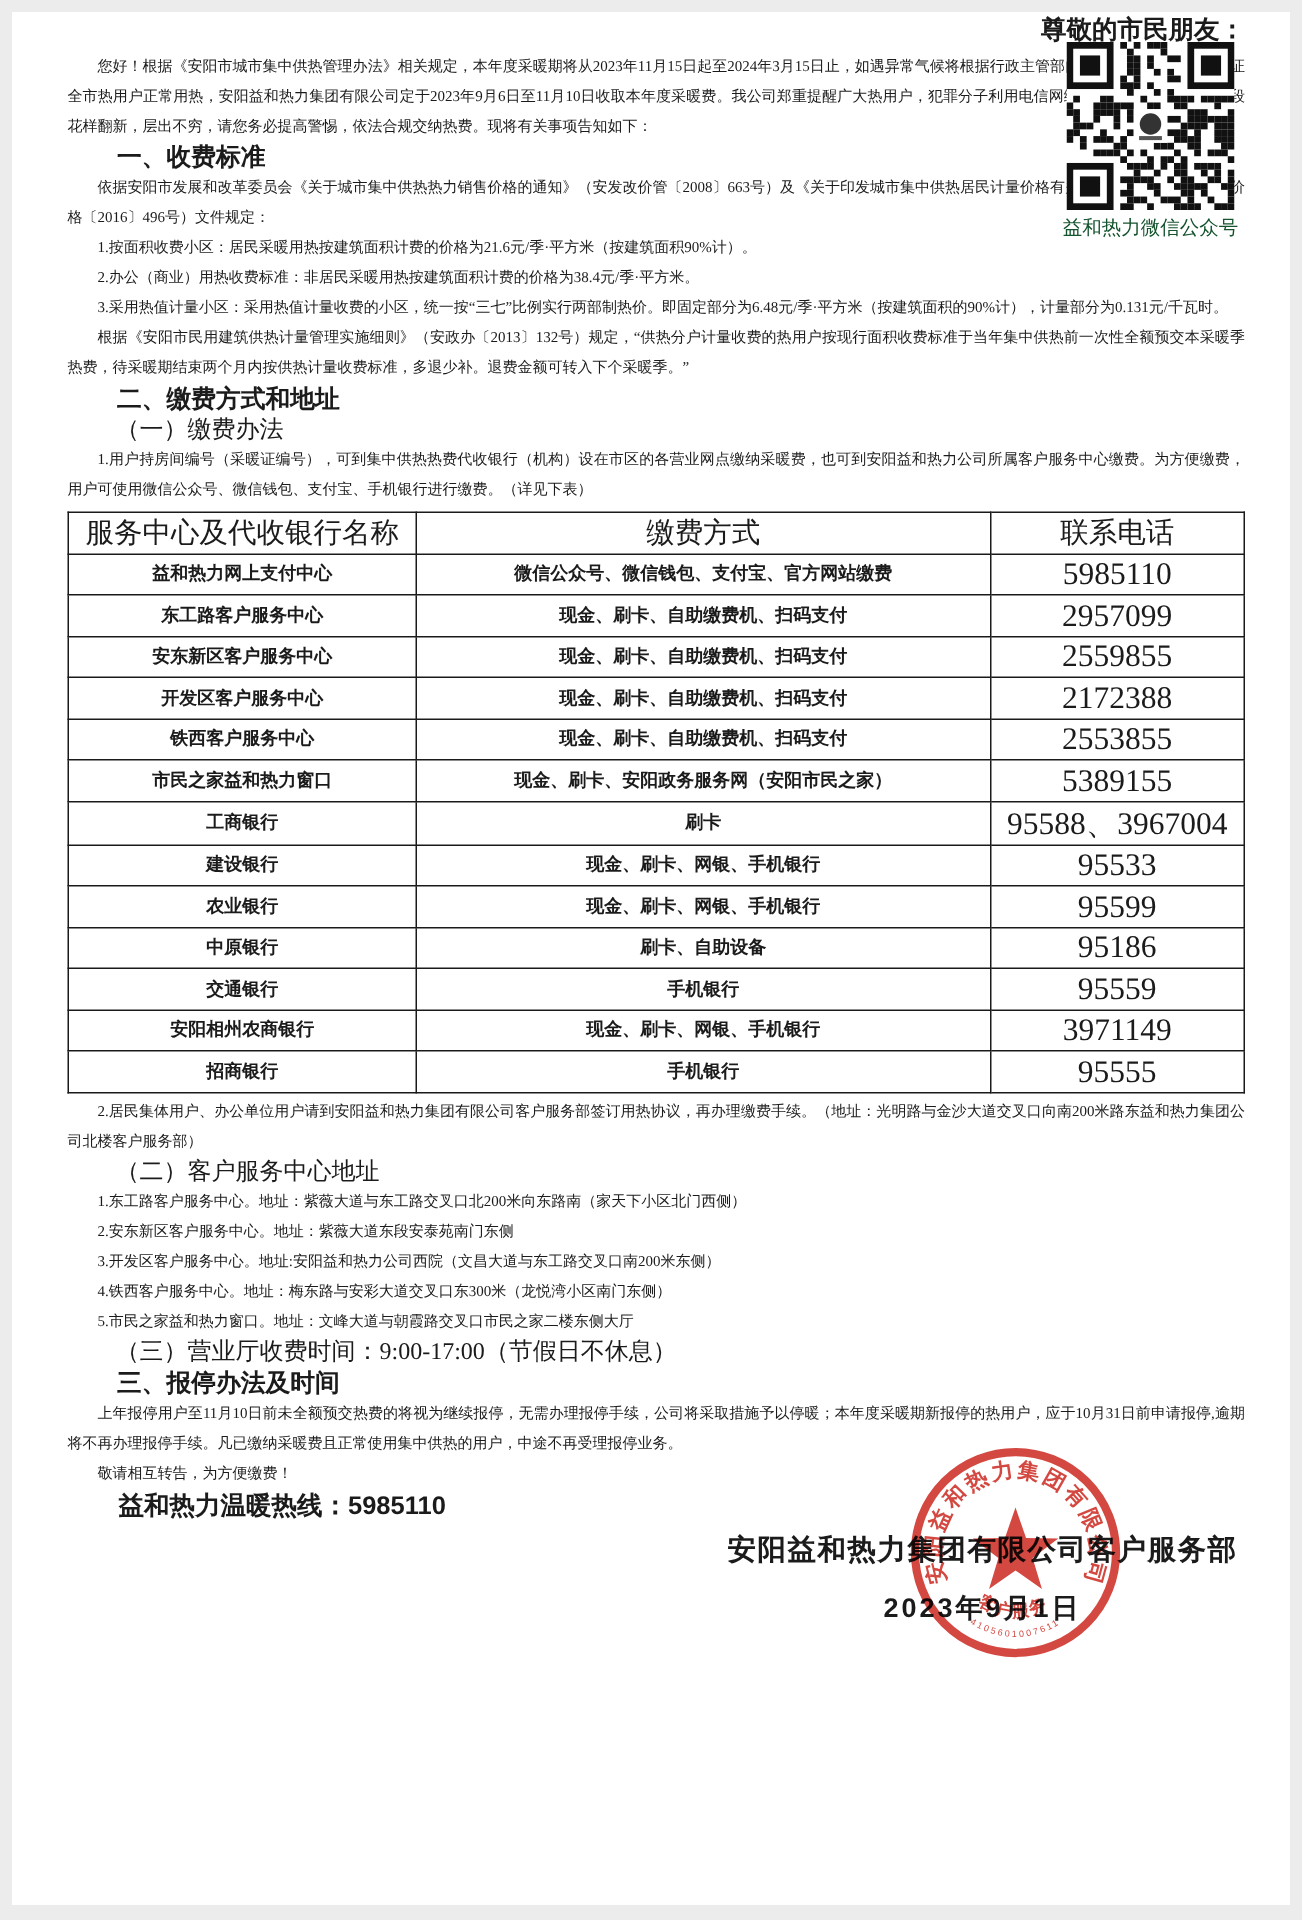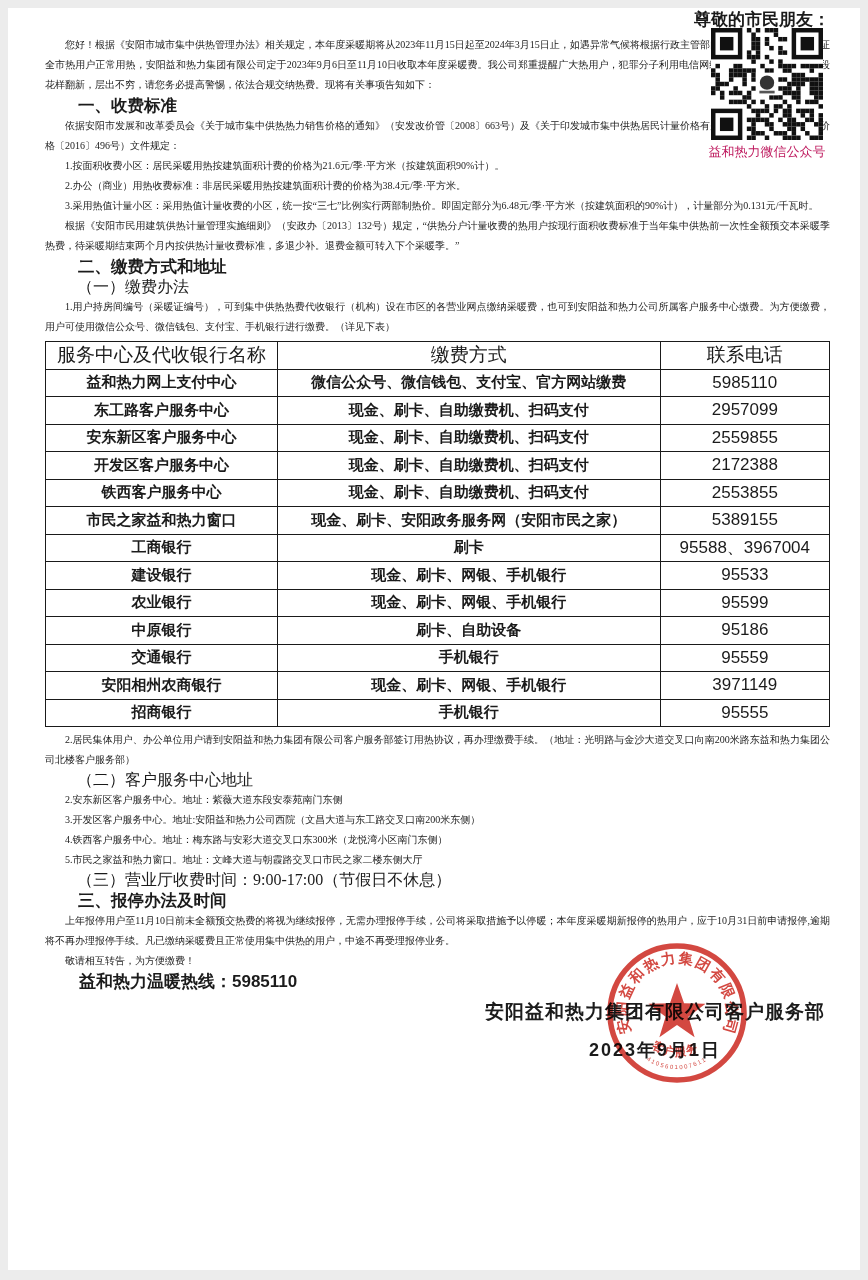--- a/index.html
+++ b/index.html
@@ -15,21 +15,21 @@
   .content{padding:0 30px 0 37px;}
   h1.title{
     margin:46px 0 12px 0;text-align:center;
     font-size:34px;font-weight:bold;letter-spacing:6px;
     font-family:"Liberation Serif","DejaVu Serif",serif;
   }
   .qr-block{position:absolute;top:20px;right:28px;width:130px;text-align:center;}
   .qr-block svg{display:block;margin:0 auto;}
   .qr-caption{
     margin-top:3px;font-size:13px;
-    font-family:"Liberation Sans","DejaVu Sans",sans-serif;color:#be185d;
+    font-family:"Liberation Sans","DejaVu Sans",sans-serif;color:#14532d;
   }
   .greeting{
     margin:0 0 4px 0;font-size:17px;font-weight:bold;
     font-family:"Liberation Sans","DejaVu Sans",sans-serif;
     text-align:right;
   }
   p.para{
     margin:0;font-size:10px;line-height:20px;
     text-align:justify;text-indent:2em;
   }
@@ -40,24 +40,24 @@
   p.sub{margin:0;font-size:16px;line-height:20px;text-indent:2em;}
   table.pay{
     width:100%;border-collapse:collapse;margin:4px 0 3px 0;
     font-family:"Liberation Sans","DejaVu Sans",sans-serif;
   }
   table.pay th,table.pay td{
     border:1.5px solid #1a1a1a;height:26.5px;padding:0 4px;
     text-align:center;vertical-align:middle;
   }
   table.pay th{font-size:19px;font-weight:normal;margin-top:26px;}
-  td.c-name,td.c-method{font-size:15px;font-weight:bold;}
+  td.c-name,td.c-method{font-size:12px;font-weight:bold;}
   td.c-phone{
-    font-size:17px;font-weight:normal;
-    font-family:Liberation Sans, sans-serif;
+    font-size:21px;font-weight:normal;
+    font-family:Liberation Serif, serif;
   }
   col.col1{width:29.6%;} col.col2{width:48.8%;} col.col3{width:21.6%;}
   .hotline{
     margin:0;font-size:17px;line-height:22px;font-weight:bold;text-indent:2em;
     font-family:"Liberation Sans","DejaVu Sans",sans-serif;
   }
   .footer{position:relative;height:104px;}
   .sign{
     position:absolute;right:-5px;top:6px;width:360px;text-align:center;
     font-family:"Liberation Sans","DejaVu Sans",sans-serif;font-weight:bold;
@@ -392,20 +392,21 @@
         <tr>
             <td class="c-name">招商银行</td>
             <td class="c-method">手机银行</td>
             <td class="c-phone">95555</td>
           </tr>
       </tbody>
     </table>
 
     <p class="para">2.居民集体用户、办公单位用户请到安阳益和热力集团有限公司客户服务部签订用热协议，再办理缴费手续。（地址：光明路与金沙大道交叉口向南200米路东益和热力集团公司北楼客户服务部）</p>
     <p class="sub">（二）客户服务中心地址</p>
+    <p class="para">1.东工路客户服务中心。地址：紫薇大道与东工路交叉口北200米向东路南（家天下小区北门西侧）</p>
     <p class="para">2.安东新区客户服务中心。地址：紫薇大道东段安泰苑南门东侧</p>
     <p class="para">3.开发区客户服务中心。地址:安阳益和热力公司西院（文昌大道与东工路交叉口南200米东侧）</p>
     <p class="para">4.铁西客户服务中心。地址：梅东路与安彩大道交叉口东300米（龙悦湾小区南门东侧）</p>
     <p class="para">5.市民之家益和热力窗口。地址：文峰大道与朝霞路交叉口市民之家二楼东侧大厅</p>
     <p class="sub">（三）营业厅收费时间：9:00-17:00（节假日不休息）</p>
 
     <p class="h2">三、报停办法及时间</p>
     <p class="para">上年报停用户至11月10日前未全额预交热费的将视为继续报停，无需办理报停手续，公司将采取措施予以停暖；本年度采暖期新报停的热用户，应于10月31日前申请报停,逾期将不再办理报停手续。凡已缴纳采暖费且正常使用集中供热的用户，中途不再受理报停业务。</p>
     <p class="para">敬请相互转告，为方便缴费！</p>
     <p class="hotline">益和热力温暖热线：5985110</p>

